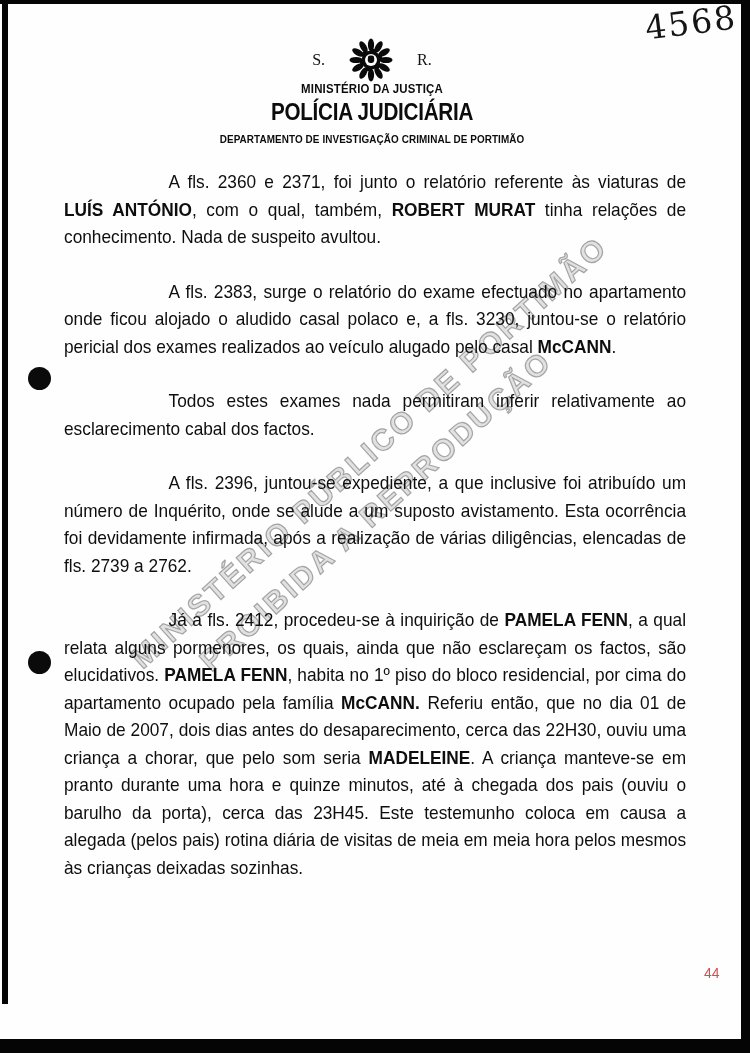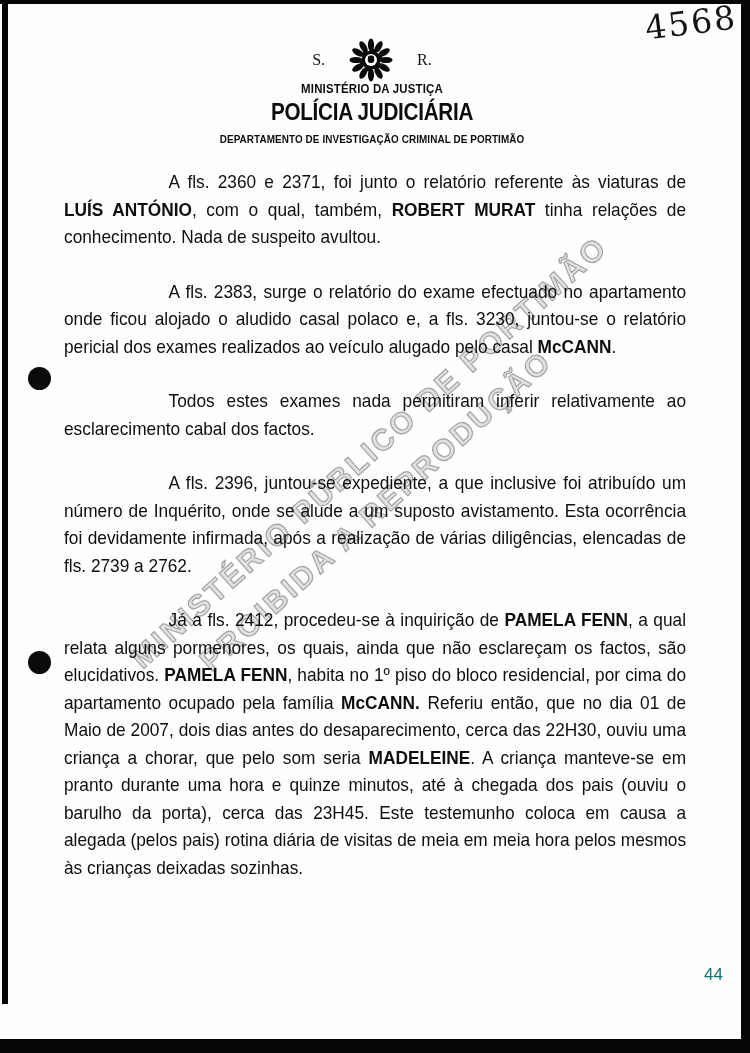--- a/index.html
+++ b/index.html
@@ -39,21 +39,21 @@
   .doc-body { position:absolute; left:64px; top:168px; width:666px; z-index:2;
               transform:scaleX(0.934); transform-origin:0 0; }
   .para { margin:0 0 27px 0; font-size:18.5px; line-height:27.5px; text-align:justify;
           text-indent:112px; color:#0e0e0e; }
   .para .b { font-weight:bold; }
   
   .handwritten { position:absolute; left:645px; top:3px; z-index:3;
                  font-family:"DejaVu Serif",serif; font-size:33px; color:#151515;
                  letter-spacing:2px; transform:rotate(-7deg); }
   
-  .page-number { position:absolute; left:704px; top:965px; font-size:17px; color:#0f766e; z-index:3; }
+  .page-number { position:absolute; left:704px; top:965px; font-size:14px; color:#ef4444; z-index:3; }
 </style>
 </head>
 <body>
 
 <div class="edge edge-top"></div>
 <div class="edge edge-left"></div>
 <div class="edge edge-right"></div>
 <div class="edge edge-bottom"></div>
 
 <div class="hole hole-1"></div>

